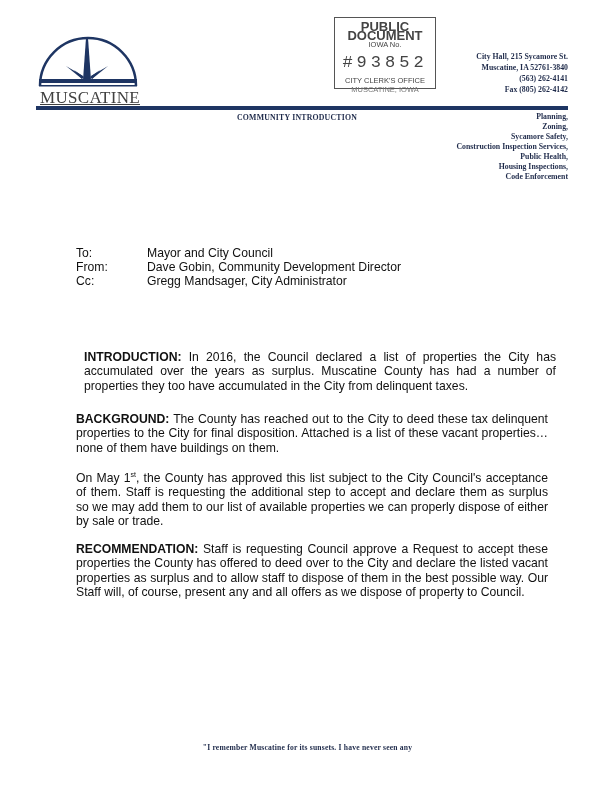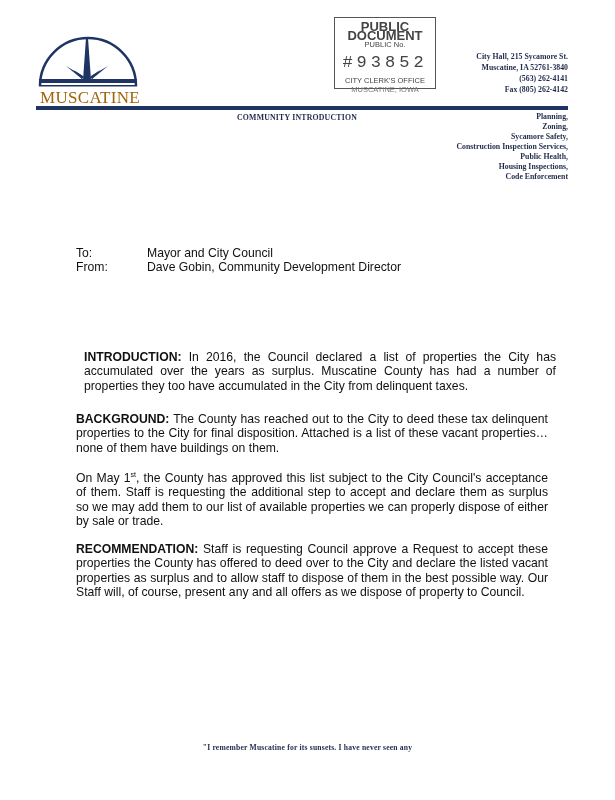--- a/index.html
+++ b/index.html
@@ -1,20 +1,20 @@
 <!DOCTYPE html>
 <html><head>
 <meta charset="utf-8">
 <style>
   html, body { margin: 0; padding: 0; background: #ffffff; }
   body { width: 615px; height: 800px; position: relative; overflow: hidden; font-family: "Liberation Sans", sans-serif; color: #111; }
 
   .logo { position: absolute; left: 36px; top: 30px; width: 104px; height: 80px; }
   .logo svg { display: block; }
-  .logo-word { position: absolute; left: 40px; top: 88px; font-family: "Liberation Serif", serif; font-size: 17px; color: #a16207; letter-spacing: 0.3px; }
+  .logo-word { position: absolute; left: 40px; top: 88px; font-family: "Liberation Serif", serif; font-size: 17px; color: #404040; letter-spacing: 0.3px; text-decoration: underline; }
   .rule { position: absolute; left: 36px; top: 106px; width: 532px; height: 4px; background: #1e3563; }
 
   .stamp { position: absolute; left: 334px; top: 17px; width: 102px; height: 72px; border: 1.5px solid #555; box-sizing: border-box; text-align: center; color: #444; font-family: "Liberation Sans", sans-serif; }
   .stamp .s1 { font-size: 13px; margin-top: 4px; line-height: 9px; font-weight: bold; }
   .stamp .s2 { font-size: 7.5px; line-height: 9px; }
   .stamp .num { font-size: 17px; letter-spacing: 4px; margin-top: 5px; line-height: 18px; font-family: "Liberation Mono", monospace; }
   .stamp .s3 { font-size: 7.5px; margin-top: 4px; line-height: 9px; }
   .stamp .s4 { font-size: 7.5px; line-height: 9px; color: #777; }
 
   .address { position: absolute; right: 47px; top: 51px; text-align: right; font-family: "Liberation Serif", serif; font-weight: bold; font-size: 7.8px; line-height: 11px; color: #1e2a4a; }
@@ -49,21 +49,21 @@
     <polygon points="64,40 54,47 56,49" fill="#1e3563"></polygon>
     <rect x="3" y="49" width="98" height="4" fill="#1e3563"></rect>
     <rect x="3" y="55" width="98" height="1.5" fill="#1e3563"></rect>
   </svg>
 </div>
 <div class="logo-word">MUSCATINE</div>
 <div class="rule"></div>
 
 <div class="stamp">
   <div class="s1">PUBLIC DOCUMENT</div>
-  <div class="s2">PUBLIC No.</div>
+  <div class="s2">IOWA No.</div>
   <div class="num">#93852</div>
   <div class="s3">CITY CLERK'S OFFICE</div>
   <div class="s4">MUSCATINE, IOWA</div>
 </div>
 
 <div class="address">
   <div>City Hall, 215 Sycamore St.</div>
   <div>Muscatine, IA 52761-3840</div>
   <div>(563) 262-4141</div>
   <div>Fax (805) 262-4142</div>
@@ -83,20 +83,24 @@
 
 <div class="memo">
   <div class="memo-row">
     <span class="memo-label">To:</span>
     <span>Mayor and City Council</span>
   </div>
   <div class="memo-row">
     <span class="memo-label">From:</span>
     <span>Dave Gobin, Community Development Director</span>
   </div>
+  <div class="memo-row">
+    <span class="memo-label">Cc:</span>
+    <span>Gregg Mandsager, City Administrator</span>
+  </div>
 </div>
 
 <div class="para p-intro"><b>INTRODUCTION:</b><span> In 2016, the Council declared a list of properties the City has accumulated over the years as surplus.  Muscatine County has had a number of properties they too have accumulated in the City from delinquent taxes.</span></div>
 
 <div class="para p-bg"><b>BACKGROUND:</b><span> The County has reached out to the City to deed these tax delinquent properties to the City for final disposition.  Attached is a list of these vacant properties… none of them have buildings on them.</span></div>
 
 <div class="para p-may"><span>On May 1</span><sup>st</sup><span>, the County has approved this list subject to the City Council's acceptance of them.  Staff is requesting the additional step to accept and declare them as surplus so we may add them to our list of available properties we can properly dispose of either by sale or trade.</span></div>
 
 <div class="para p-rec"><b>RECOMMENDATION:</b><span>  Staff is requesting Council approve a Request to accept these properties the County has offered to deed over to the City and declare the listed vacant properties as surplus and to allow staff to dispose of them in the best possible way.  Our Staff will, of course, present any and all offers as we dispose of property to Council.</span></div>
 

